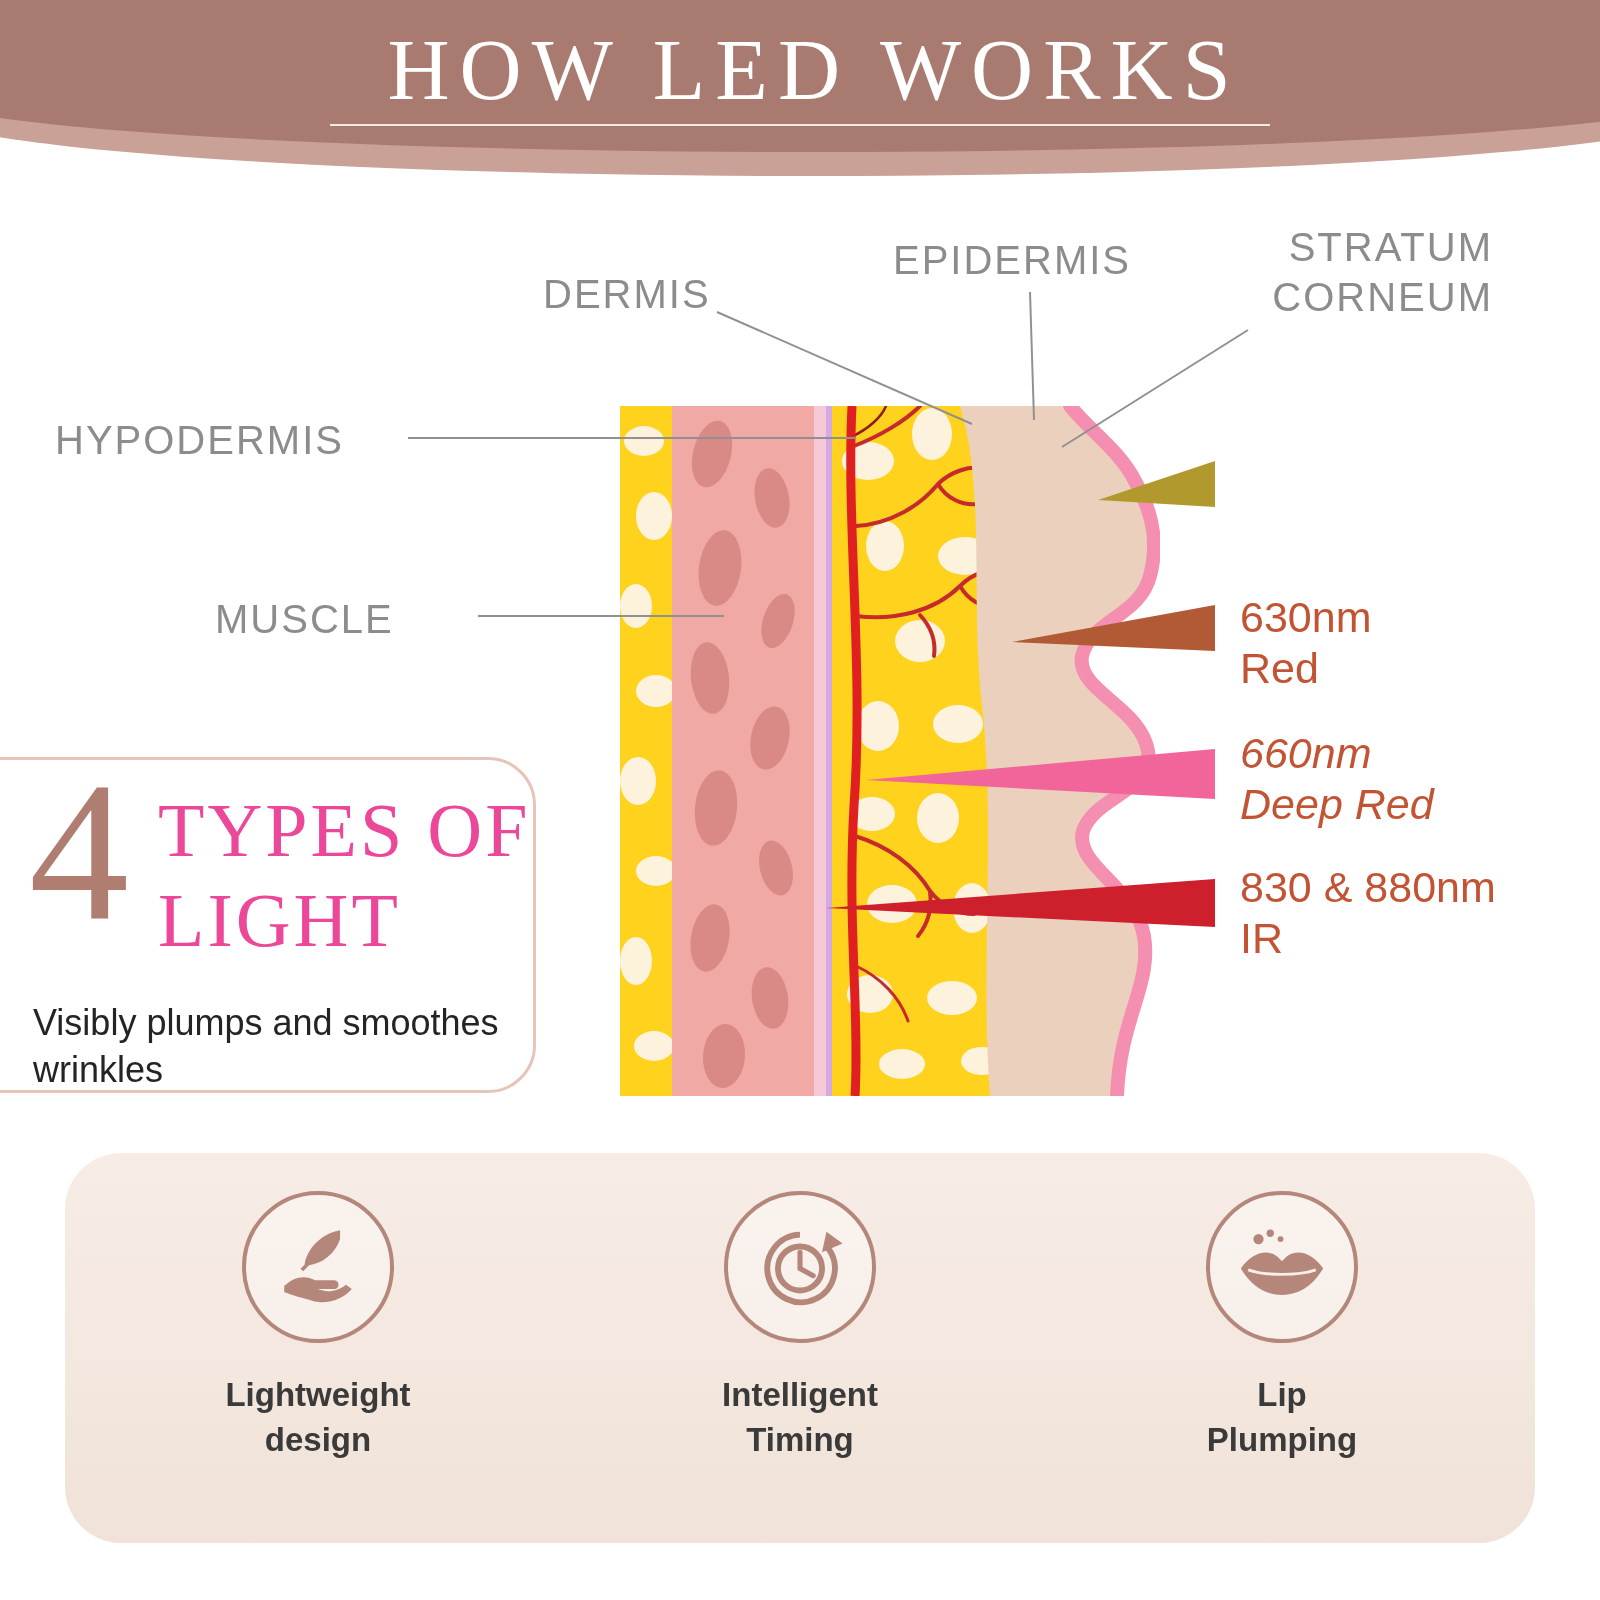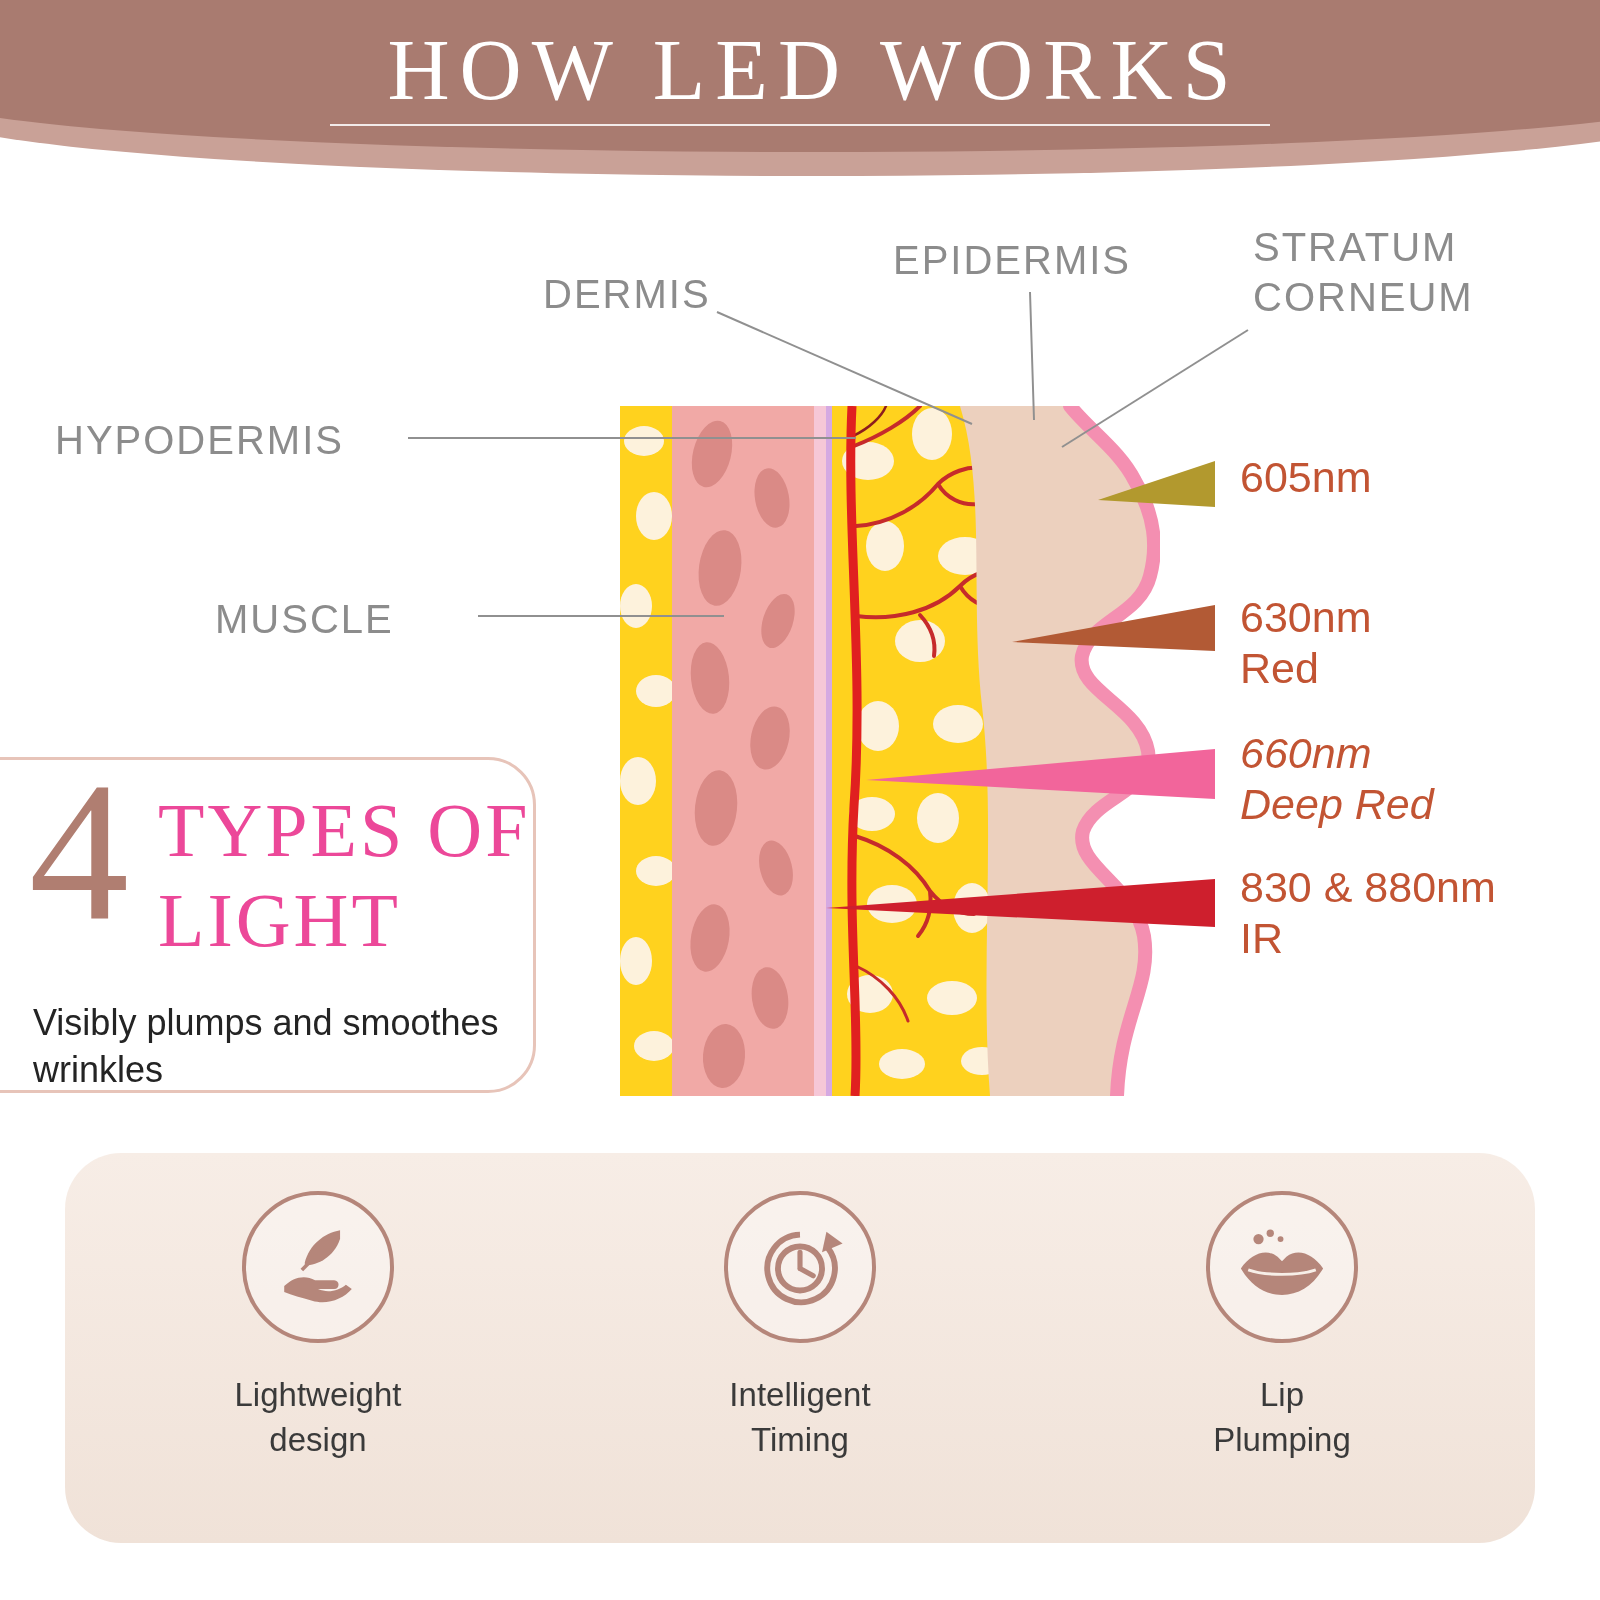--- a/index.html
+++ b/index.html
@@ -13,21 +13,21 @@
      background:#a97b70; border-radius:0 0 50% 50% / 0 0 58px 58px; }
   .banner-title { position:absolute; top:20px; left:0; width:100%; text-align:center;
      font-family:"Liberation Serif", serif; font-size:86px; letter-spacing:10px; color:#ffffff; }
   .banner-rule  { position:absolute; top:124px; left:330px; width:940px; height:2px;
      background:rgba(255,255,255,.85); }
 
   
   .skin-label { position:absolute; color:#8c8c8c; font-size:40px; letter-spacing:2px; }
   #lbl-dermis     { left:543px;  top:272px; }
   #lbl-epidermis  { left:893px;  top:238px; }
-  #lbl-stratum    { left:1253px; top:222px; width:240px; text-align:left; line-height:1.25; }
+  #lbl-stratum    { left:1253px; top:222px; width:240px; text-align:right; line-height:1.25; }
   #lbl-hypodermis { left:55px;   top:418px; }
   #lbl-muscle     { left:215px;  top:597px; }
 
   .overlay-svg { position:absolute; left:0; top:0; width:1600px; height:1600px; pointer-events:none; }
   .skin-svg    { position:absolute; left:620px; top:406px; width:540px; height:690px; }
 
   
   .wave { position:absolute; left:1240px; width:345px; color:#c25433; font-size:43px; line-height:1.18; }
   #wave-0 { top:452px; } #wave-1 { top:592px; } #wave-2 { top:728px;font-style:italic; } #wave-3 { top:862px; }
 
@@ -37,21 +37,21 @@
   .types-number { position:absolute; left:96px; top:-8px; font-family:"Liberation Serif", serif;
      font-size:200px; line-height:1; color:#b07e71; }
   .types-title { position:absolute; left:225px; top:26px; font-family:"Liberation Serif", serif;
      font-size:76px; line-height:1.18; color:#ec4899; letter-spacing:3px; }
   .types-desc { position:absolute; left:100px; top:240px; width:480px; font-size:36px;
      color:#242424; line-height:1.3; }
 
   
   .features-band { position:absolute; left:65px; top:1153px; width:1470px; height:390px;
      background:linear-gradient(180deg,#f7ede6,#f0e2d8); border-radius:56px;
-     display:flex; padding:38px 12px 0; box-sizing:border-box; }
+     display:flex; padding:38px 12px 0; box-sizing:border-box;font-weight:bold; }
   .feature { flex:1; display:flex; flex-direction:column; align-items:center; }
   .feature-circle { width:152px; height:152px; border:4px solid #b5867a; border-radius:50%;
      display:flex; align-items:center; justify-content:center; color:#b5867a;
      background:rgba(255,255,255,.35); box-sizing:border-box; }
   .feature-circle svg { width:94px; height:94px; }
   .feature-label { margin-top:30px; font-size:33px; color:#3a3a3a; text-align:center;
      line-height:1.35; white-space:pre-line; }
 </style>
 </head>
 <body>
@@ -146,21 +146,20 @@
   <div class="skin-label" id="lbl-dermis">DERMIS</div>
   <div class="skin-label" id="lbl-epidermis">EPIDERMIS</div>
   <div class="skin-label" id="lbl-stratum">
     <div>STRATUM</div>
     <div>CORNEUM</div>
   </div>
   <div class="skin-label" id="lbl-hypodermis">HYPODERMIS</div>
   <div class="skin-label" id="lbl-muscle">MUSCLE</div>
 
   <div class="wave" id="wave-0">
-    <div>605nm</div>
   </div>
   <div class="wave" id="wave-1">
     <div>630nm</div>
     <div>Red</div>
   </div>
   <div class="wave" id="wave-2">
     <div>660nm</div>
     <div>Deep Red</div>
   </div>
   <div class="wave" id="wave-3">

